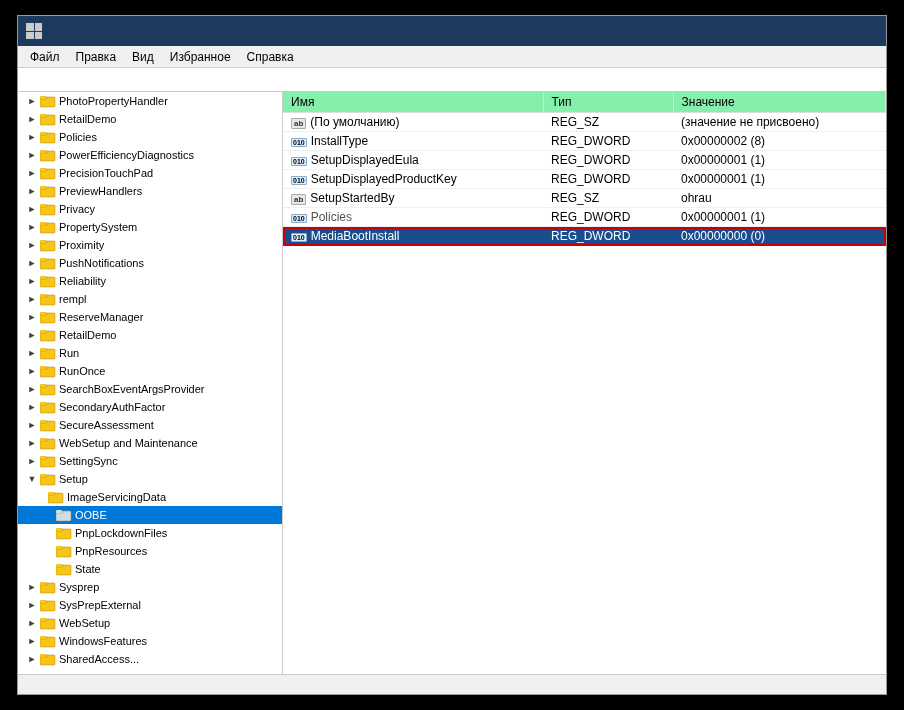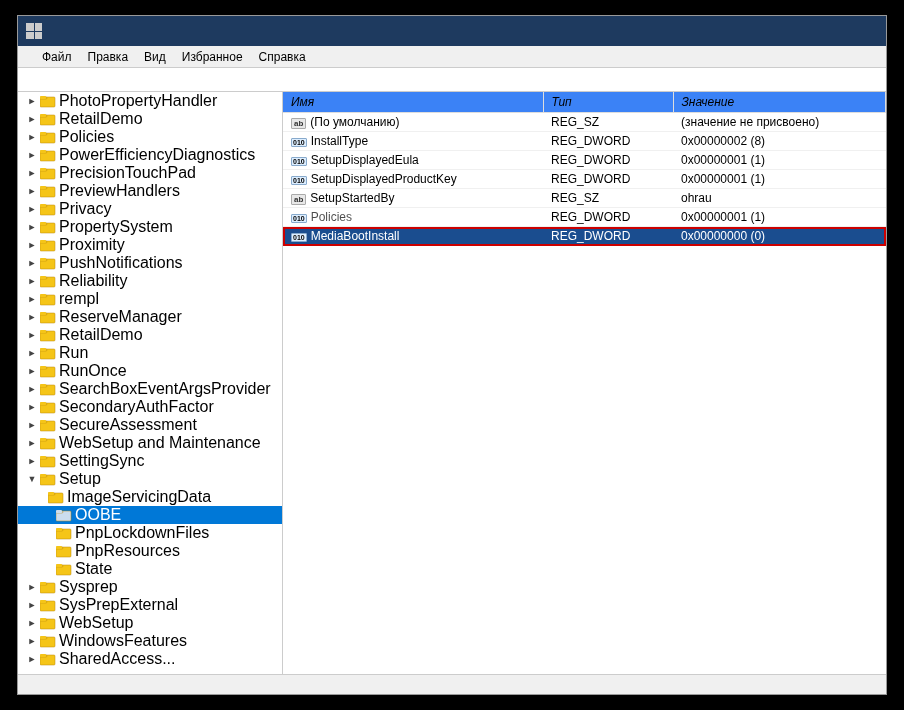--- a/index.html
+++ b/index.html
@@ -64,21 +64,21 @@
       display: flex;
       align-items: center;
       justify-content: center;
     }
     .menu-bar {
       background: #f0f0f0;
       height: 22px;
       display: flex;
       align-items: center;
       border-bottom: 1px solid #ccc;
-      padding: 0 16px;
+      padding: 0 4px;
     }
     .menu-item {
       padding: 2px 8px;
       cursor: pointer;
       font-size: 12px;
     }
     .address-bar {
       background: #fff;
       height: 24px;
       display: flex;
@@ -125,36 +125,35 @@
       flex-shrink: 0;
     }
     .folder-icon {
       width: 16px;
       height: 14px;
       margin-right: 3px;
       flex-shrink: 0;
       position: relative;
     }
     .folder-icon svg { width: 16px; height: 14px; }
-    .tree-label { font-size: 16px; }
+    .tree-label { font-size: 11px; }
     .data-panel {
       flex: 1;
       background: #fff;
       overflow-y: auto;
       overflow-x: hidden;
     }
     .data-table {
       width: 100%;
       border-collapse: collapse;
       font-size: 12px;
     }
     .data-table thead tr {
-      background: #3b82f6;
+      background: #86efac;
       border-bottom: 1px solid #ddd;
-      font-style: italic;
     }
     .data-table th {
       text-align: left;
       padding: 3px 8px;
       font-weight: normal;
       border-right: 1px solid #ddd;
       color: #000;
       white-space: nowrap;
       cursor: pointer;
       user-select: none;

